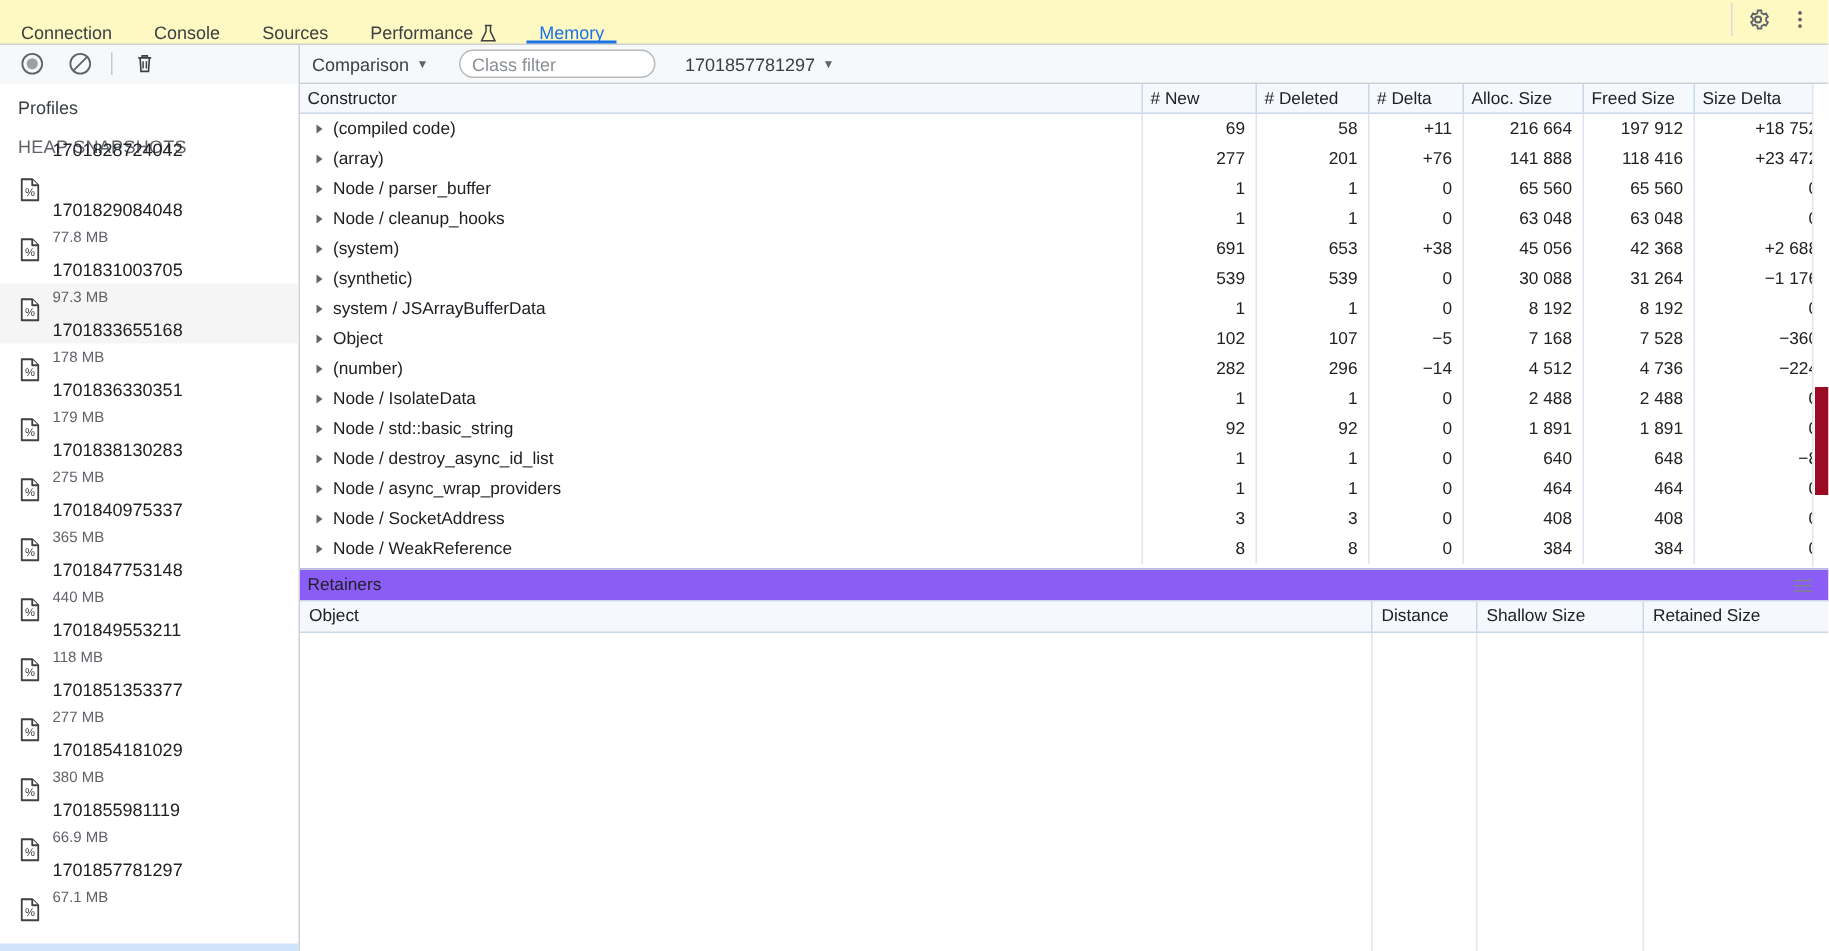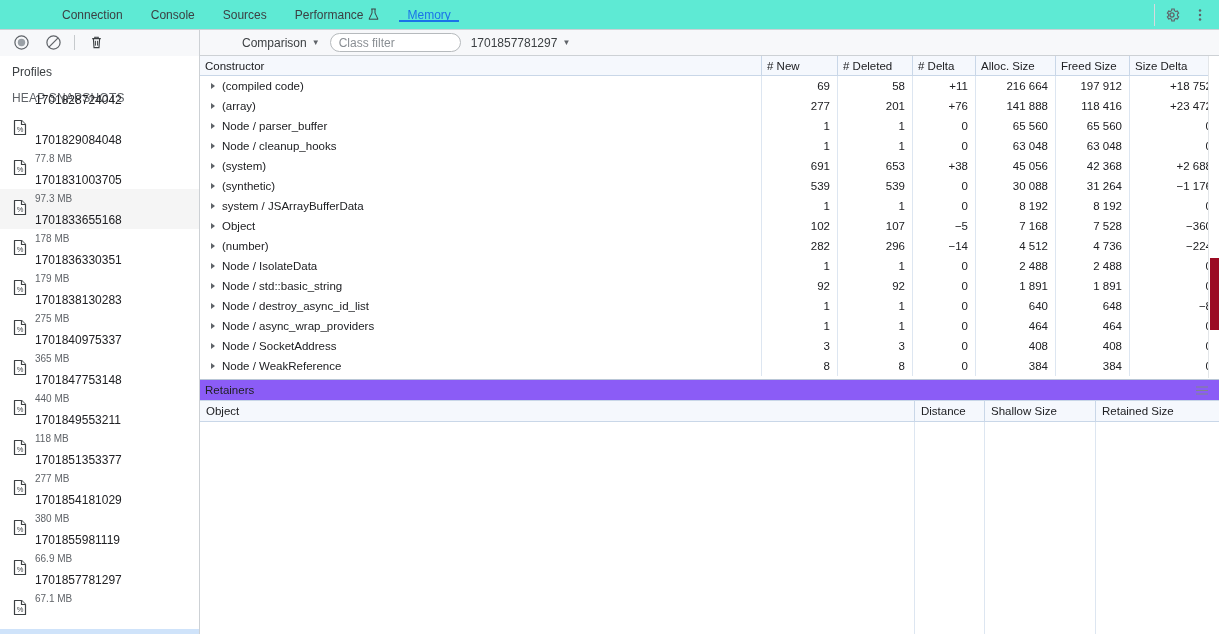--- a/index.html
+++ b/index.html
@@ -9,23 +9,23 @@
     overflow: hidden;
     background: #fff;
     font-family: "Liberation Sans", sans-serif;
     -webkit-font-smoothing: antialiased;
   }
   #app { position: relative; width: 1219px; height: 634px; }
 
   
   .tabbar {
     position: absolute; top: 0; left: 0; width: 1219px; height: 30px;
-    background: #5eead4;
+    background: #fef9c3;
     border-bottom: 1px solid #cdd1d5;
-    display: flex; align-items: center; padding-left: 48px;
+    display: flex; align-items: flex-end;
   }
   .tab {
     display: flex; align-items: center; gap: 5px;
     padding: 0 14px;
     font-size: 12px; color: #3c4043;
     position: relative;
     cursor: default;
     white-space: nowrap;
   }
   .tab.active { color: #1a73e8; }
@@ -57,23 +57,22 @@
   .toolbar-left {
     width: 200px; height: 26px;
     display: flex; align-items: center; gap: 6px;
     padding-left: 8px;
     border-right: 1px solid #cdd1d5;
     background: #f7f8fa;
   }
   .tb-sep { width: 1px; height: 15px; background: #c6cacd; margin: 0 2px; }
   .toolbar-right {
     flex: 1; height: 26px;
-    display: flex; align-items: center; gap: 10px;
+    display: flex; align-items: center; gap: 20px;
     padding-left: 8px;
-    margin-left: 34px;
   }
   .dropdown {
     display: flex; align-items: center; gap: 5px;
     font-size: 12px; color: #3c4043; cursor: default;
   }
   .caret { font-size: 8px; color: #5f6368; line-height: 1; }
   .class-filter {
     width: 131px; height: 19px;
     border: 1px solid #b6babd; border-radius: 10px;
     background: #fff;

